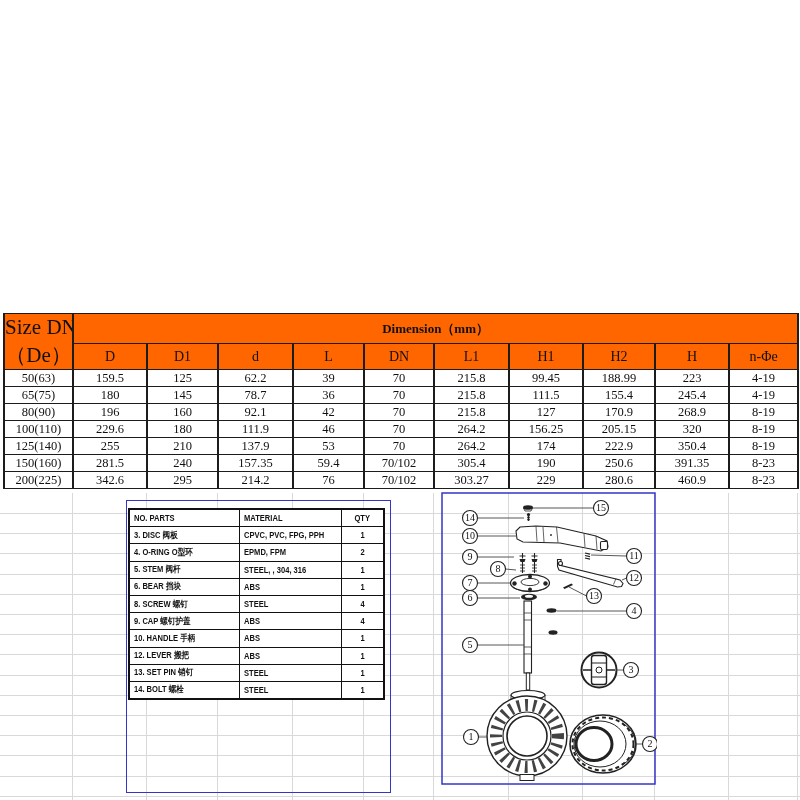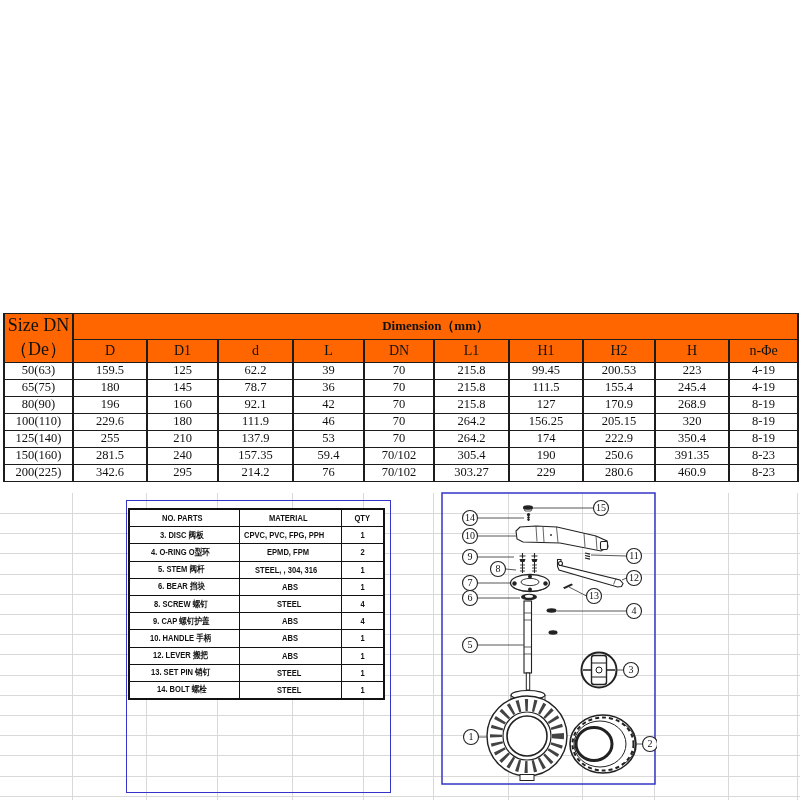--- a/index.html
+++ b/index.html
@@ -8,33 +8,33 @@
   
   .grid-h{position:absolute;left:0;width:800px;height:1px;background:var(--grid,#d9d9d9);}
   .grid-v{position:absolute;top:493px;height:307px;width:1px;background:var(--grid,#d9d9d9);}
 
   
   #dimtable{position:absolute;left:3px;top:313px;width:794px;border-collapse:collapse;
             table-layout:fixed;background:#fff;}
   #dimtable th,#dimtable td{border:solid #1c1c1c;border-width:1.5px 2px;text-align:center;
             padding:0;overflow:hidden;white-space:nowrap;}
   #dimtable thead th{background:var(--accent,#FF6600);font-weight:normal;}
-  #dimtable .corner{font-size:18px;line-height:1.32;}
+  #dimtable .corner{font-size:21px;line-height:1.32;}
   #dimtable .grouphdr{font-size:13px;font-weight:bold;}
   #dimtable tr.h1{height:23px;}
   #dimtable tr.h2{height:20px;font-size:14px;}
   #dimtable tbody tr{height:17px;}
   #dimtable tbody td{font-size:12.5px;}
 
   
   #parts-box{position:absolute;left:126px;top:500px;width:263px;height:291px;
              border:1.5px solid var(--blue,#3434c8);background:transparent;}
   #partstable{position:absolute;left:128px;top:508px;border-collapse:collapse;table-layout:fixed;
               background:#fff;font-family:"Liberation Sans",sans-serif;}
-  #partstable th,#partstable td{border:1px solid #111;padding:0 0 0 4px;text-align:center;
+  #partstable th,#partstable td{border:1px solid #111;padding:0 0 0 4px;text-align:left;
               font-size:9px;font-weight:bold;overflow:hidden;white-space:nowrap;height:16.2px;}
   #partstable th span,#partstable td span{display:inline-block;transform:scaleX(.84);
               transform-origin:0 50%;white-space:nowrap;}
   #partstable th:nth-child(3),#partstable td:nth-child(3){text-align:center;padding:0;}
   #partstable th:nth-child(3) span,#partstable td:nth-child(3) span{transform-origin:50% 50%;}
   #partstable{border:2px solid #111;}
 
   
   #diagram{position:absolute;left:441px;top:492px;}
   #diagram .callout-num{font-family:"Liberation Serif",serif;font-size:10px;fill:#111;}
@@ -107,21 +107,21 @@
   <tbody>
         <tr>
           <td><span>50(63)</span></td>
           <td><span>159.5</span></td>
           <td><span>125</span></td>
           <td><span>62.2</span></td>
           <td><span>39</span></td>
           <td><span>70</span></td>
           <td><span>215.8</span></td>
           <td><span>99.45</span></td>
-          <td><span>200.53</span></td>
+          <td><span>188.99</span></td>
           <td><span>223</span></td>
           <td><span>4-19</span></td>
         </tr>
         <tr>
           <td><span>65(75)</span></td>
           <td><span>180</span></td>
           <td><span>145</span></td>
           <td><span>78.7</span></td>
           <td><span>36</span></td>
           <td><span>70</span></td>

